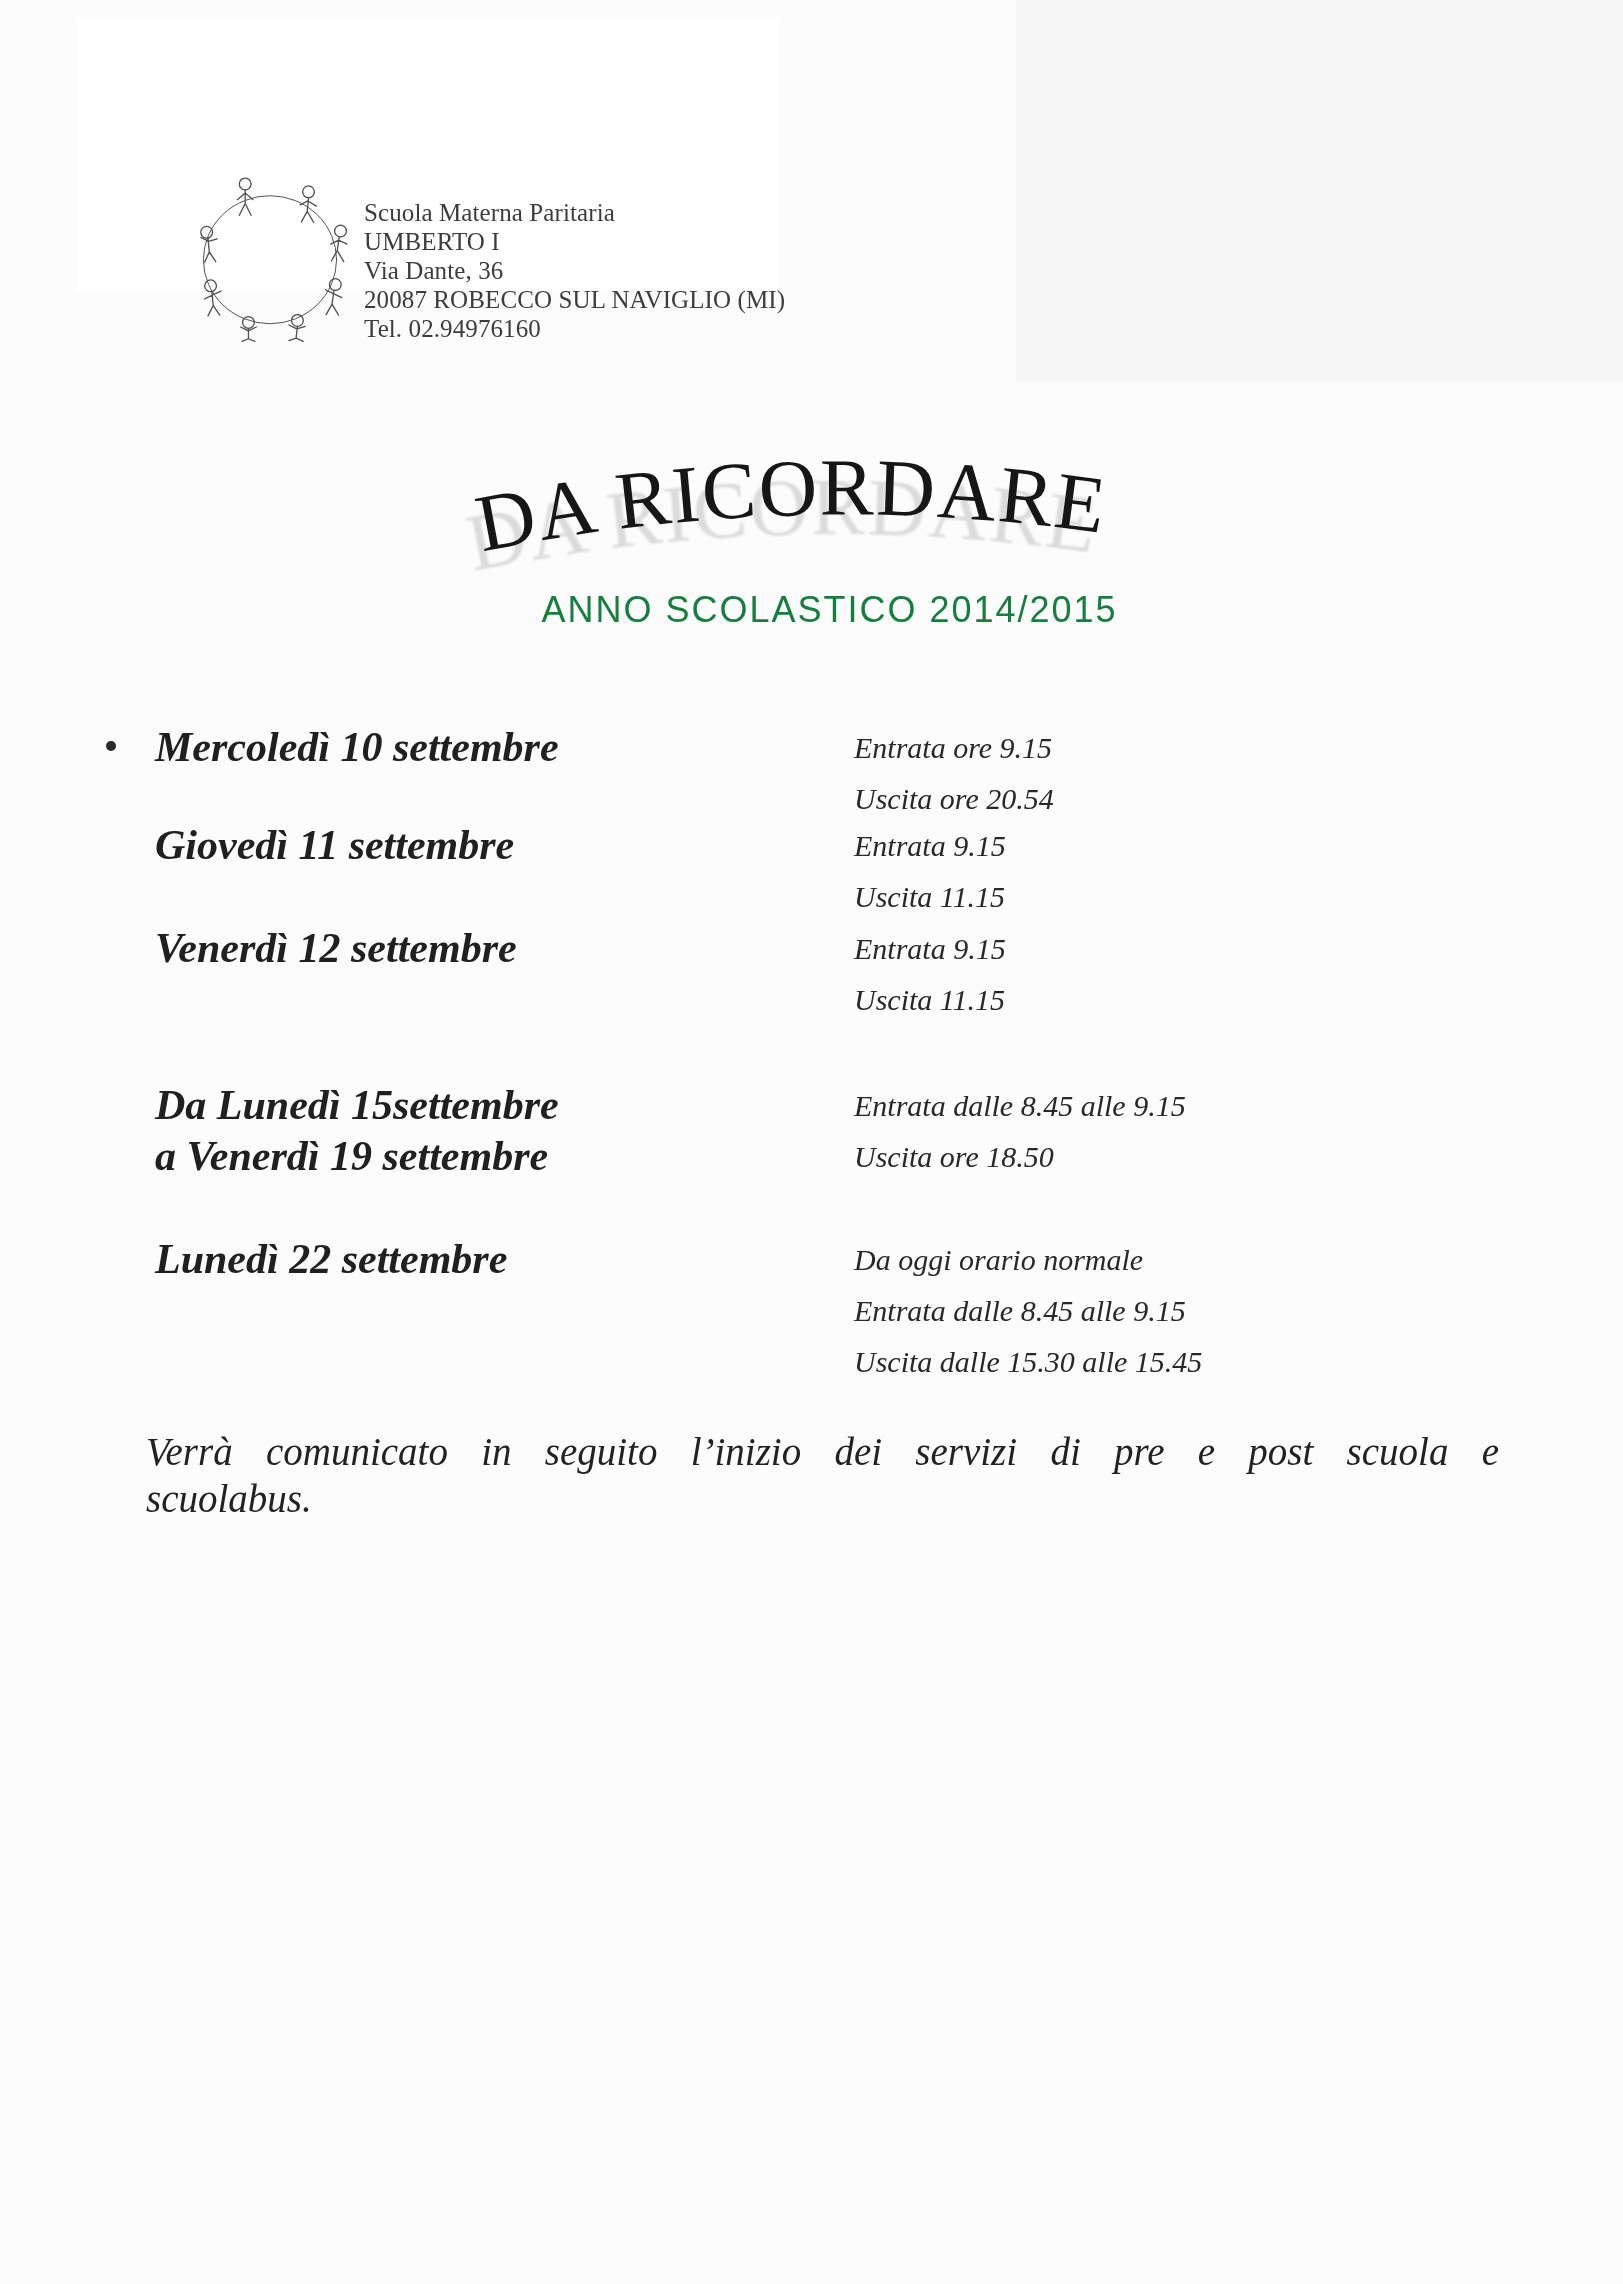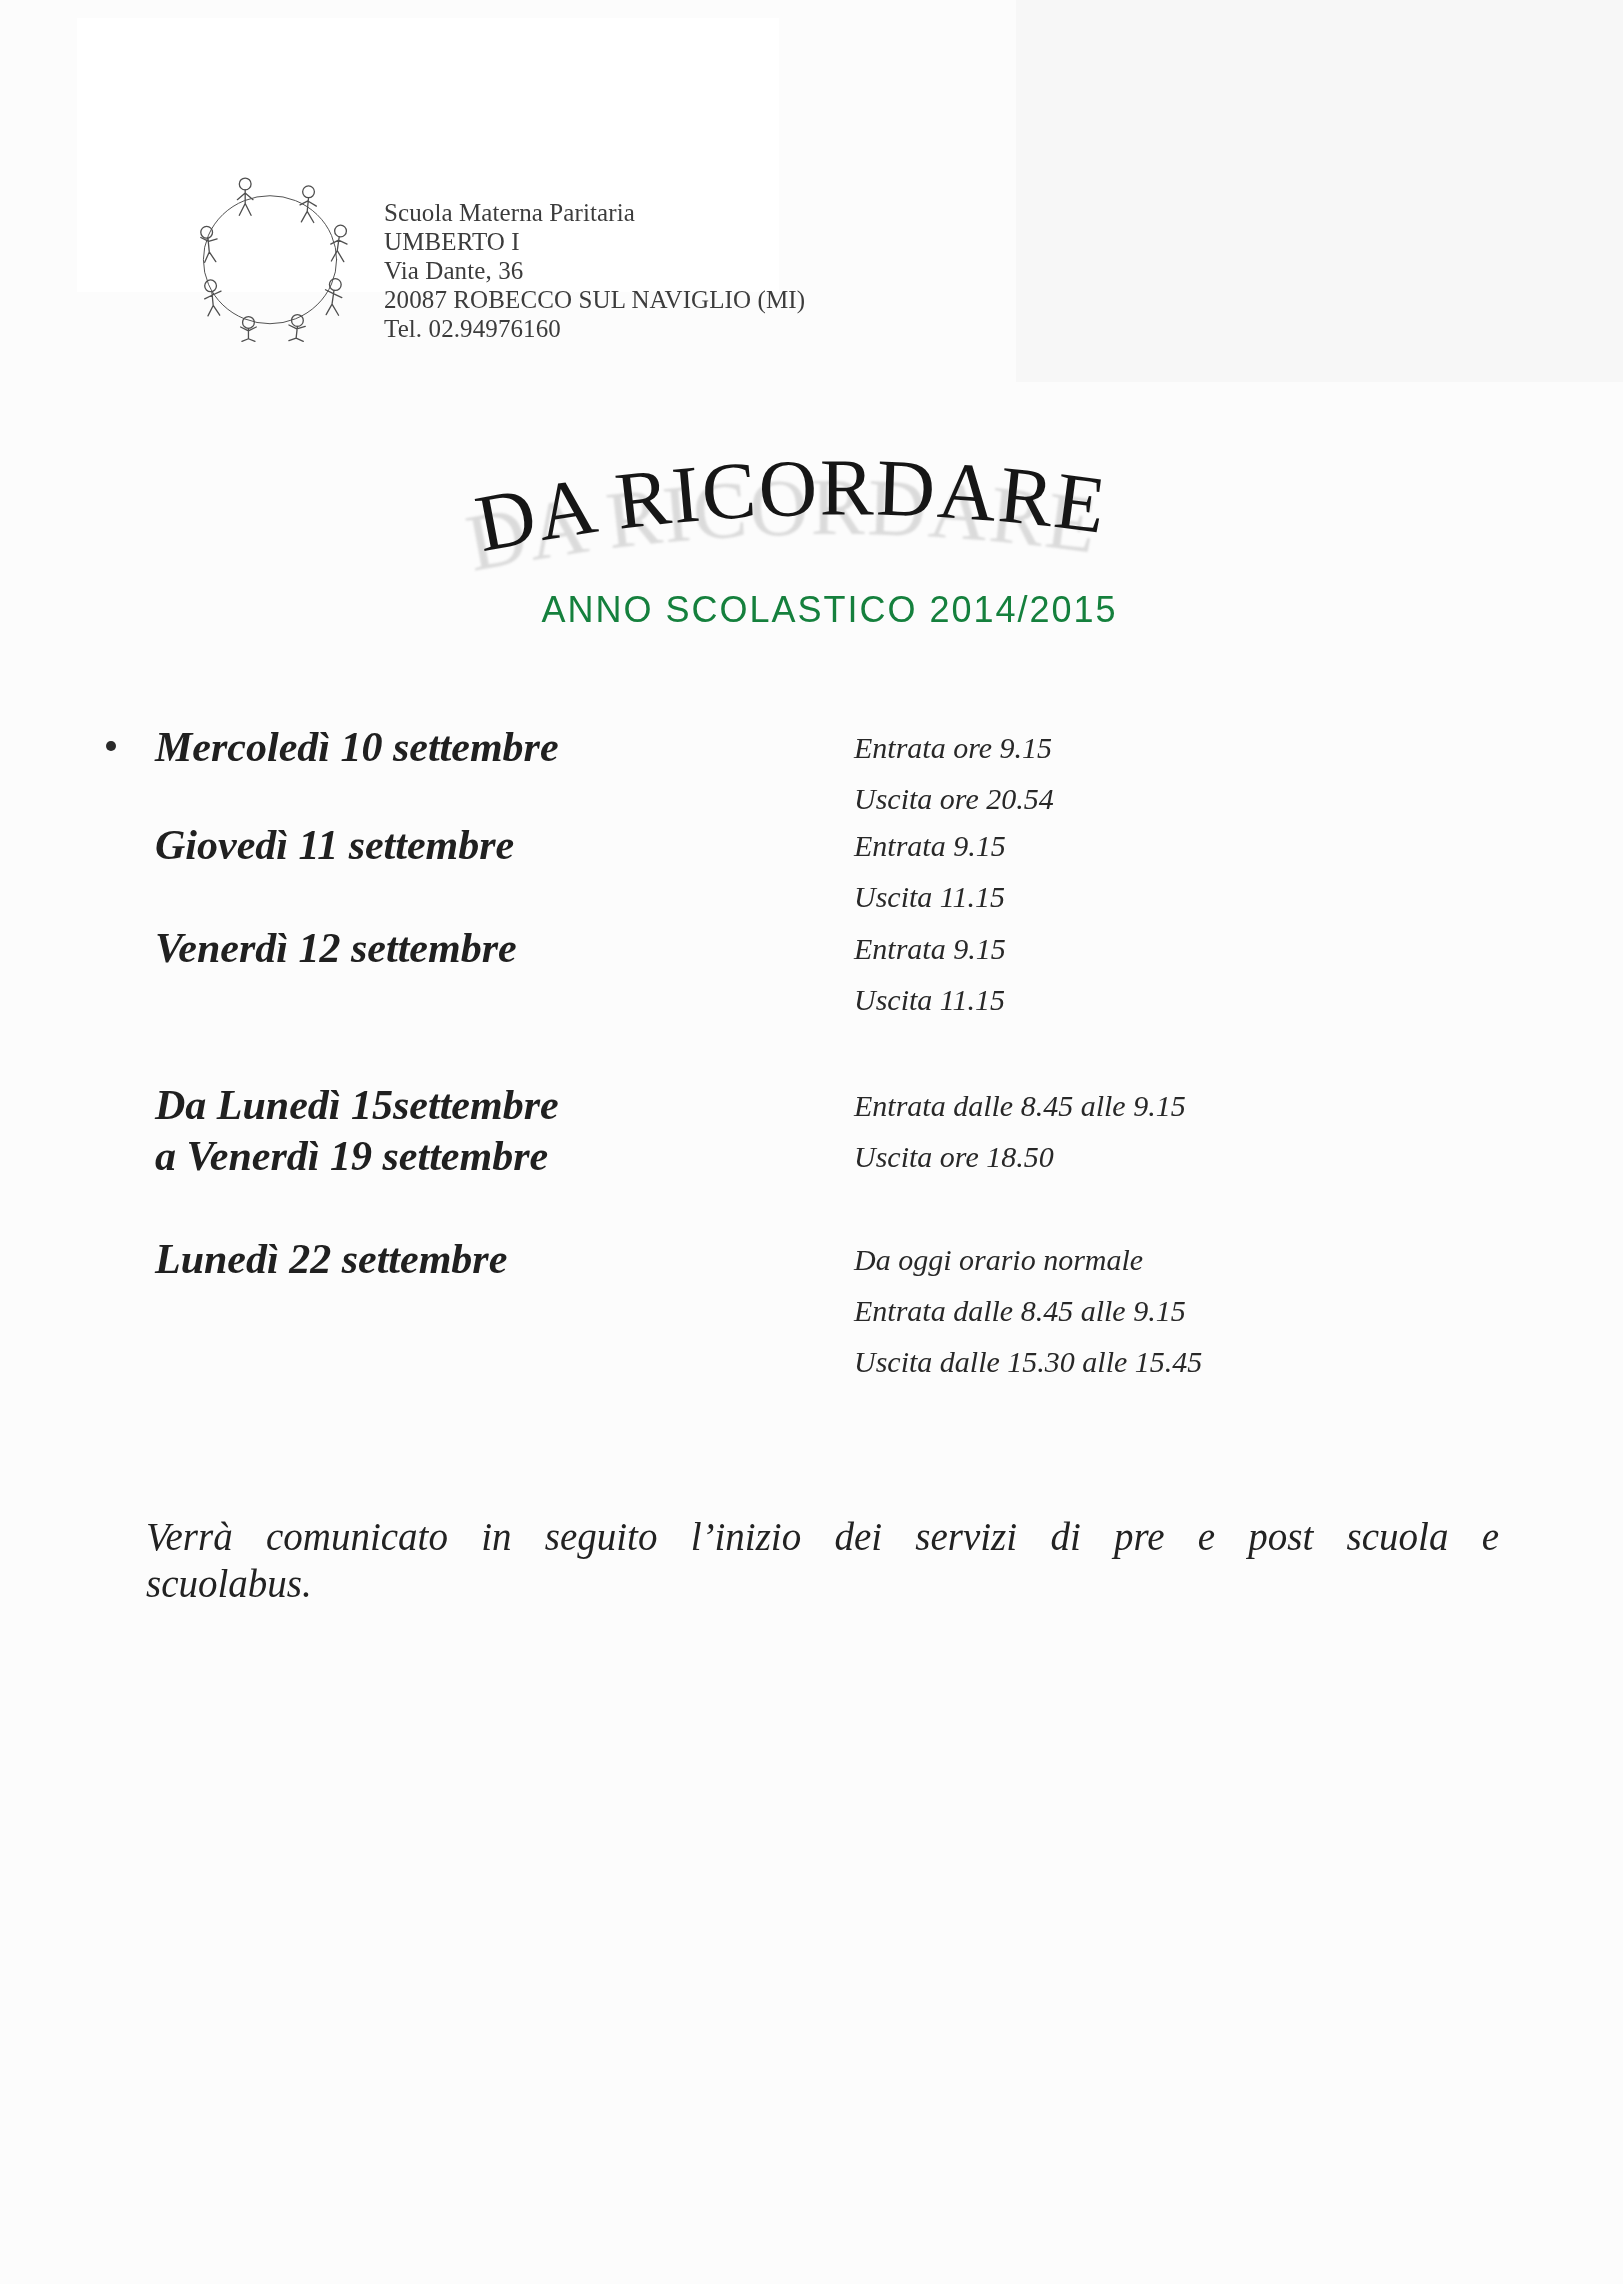--- a/index.html
+++ b/index.html
@@ -9,21 +9,21 @@
     font-family:"Liberation Serif","DejaVu Serif",serif;color:#1c1c1c;
   }
   
   .shade-tr{position:absolute;left:1016px;top:0;width:607px;height:382px;background:#f7f7f7;}
   .shade-tl{position:absolute;left:77px;top:18.3px;width:702px;height:274px;background:#ffffff;}
 
   
   .logo{position:absolute;left:183px;top:167px;width:174px;height:175px;}
   .letterhead{
     position:absolute;left:364px;top:198px;
-    font-size:25px;line-height:29px;color:#3c3c3c;letter-spacing:0.1px;margin-left:20px;
+    font-size:25px;line-height:29px;color:#3c3c3c;letter-spacing:0.1px;
   }
 
   
   .title-wrap{position:absolute;left:464px;top:421px;width:699px;height:157px;}
   .title-wrap text{
     font-family:"Liberation Serif","DejaVu Serif",serif;
     font-size:124px;letter-spacing:3px;
   }
   .t-shadow{fill:#c6c6c6;opacity:.6;}
   .t-main{fill:#161616;}
@@ -37,21 +37,21 @@
 
   
   .group{position:absolute;left:0;width:1623px;}
   .col-dates,.col-times{position:absolute;top:0;line-height:51px;white-space:nowrap;}
   .col-dates{left:155px;font-style:italic;font-weight:bold;font-size:42px;color:#202020;font-family:Liberation Serif, serif;}
   .col-times{left:854px;font-style:italic;font-size:30px;color:#282828;}
   .bullet{position:absolute;left:106px;top:741px;width:9.8px;height:9.8px;border-radius:50%;background:#2a2a2a;}
 
   
   .note1{
-    position:absolute;left:146px;top:1513px;width:1353px;
+    position:absolute;left:146px;top:1428px;width:1353px;
     font-style:italic;font-size:39px;line-height:47px;color:#222;
   }
   .note2{
     position:absolute;left:146px;top:1574px;width:1360px;
     font-family:"Liberation Sans","DejaVu Sans",sans-serif;
     font-size:34px;line-height:46px;color:#1f1f1f;
   }
   .just{text-align:justify;text-align-last:justify;}
   .line{white-space:pre-wrap;}
 </style>

